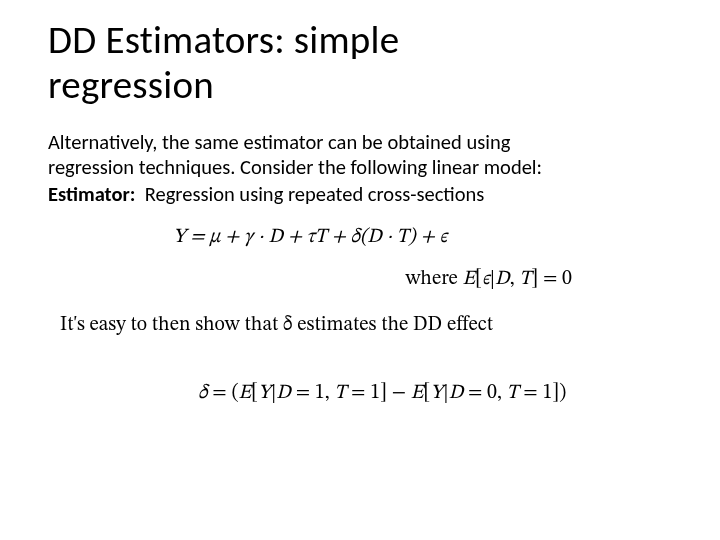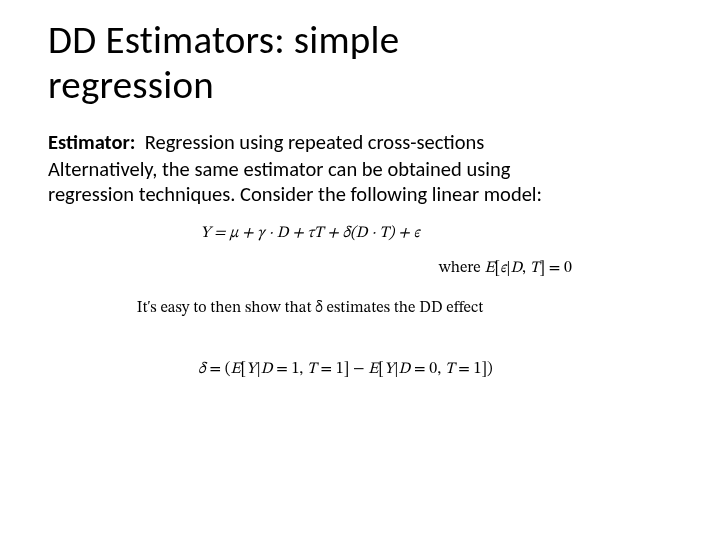--- a/index.html
+++ b/index.html
@@ -30,59 +30,59 @@
     line-height: 1.22;
   }
   .lead-label {
     font-weight: 700;
   }
   .para {
     margin: 0 0 2px 0;
   }
   .math-block {
     font-family: "Cambria Math", "STIX Two Math", "Latin Modern Math", "Times New Roman", serif;
-    font-size: 16px;
+    font-size: 20px;
     line-height: 1.6;
     margin-top: 14px;
   }
   .math-center {
     text-align: center;
     margin: 6px 0 10px 0;
   }
   .math-left {
     text-align: right;
     margin: 4px 0 14px 0;
   }
   .math-prose {
-    text-align: center;
-    margin: 12px 0 18px 0;
+    text-align: left;
+    margin: 12px 0 18px 12px;
   }
   .delta-block {
     margin-left: 150px;
     line-height: 1.7;
     margin-top: 35px;
   }
   .delta-line2 {
     padding-left: 30px;
   }
   .it { font-style: italic; }
 </style>
 </head>
 <body>
 
 <div class="slide">
 
   <h1 class="title">DD Estimators: simple regression</h1>
 
   <div class="body">
+    <p class="para">Alternatively, the same estimator can be obtained using regression techniques.  Consider the following linear model:</p>
     <p class="para">
       <span class="lead-label">Estimator:</span>
       <span>&nbsp;</span><span>Regression using repeated cross-sections</span>
     </p>
-    <p class="para">Alternatively, the same estimator can be obtained using regression techniques.  Consider the following linear model:</p>
   </div>
 
   <div class="math-block">
 
     <div class="math-center">
       <span class="it">Y = μ + γ · D + τT + δ(D · T) + ϵ</span>
     </div>
 
     <div class="math-left">
       <span>where </span><span class="it">E</span><span>[<span class="it">ϵ</span>|<span class="it">D</span>, <span class="it">T</span>] = 0</span>

